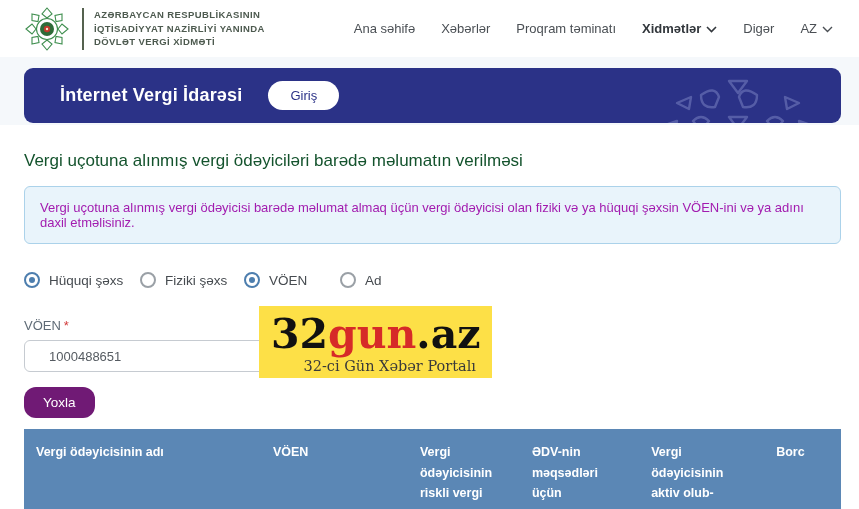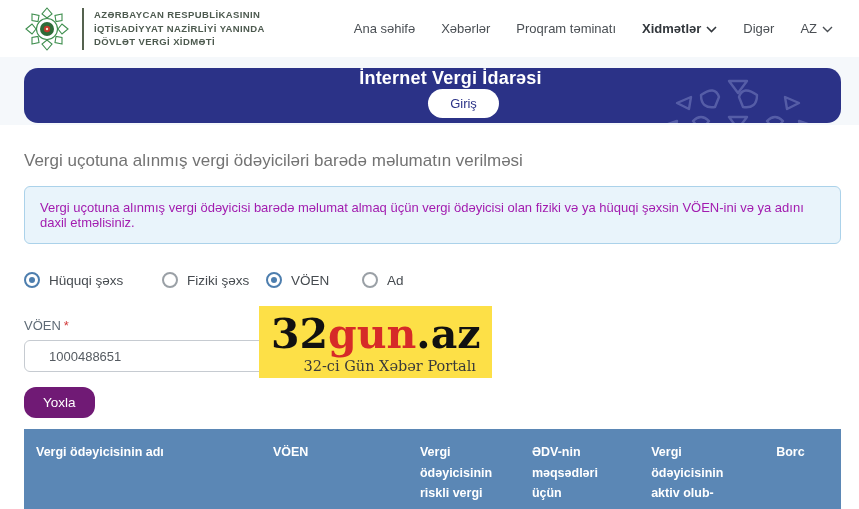--- a/index.html
+++ b/index.html
@@ -15,37 +15,37 @@
   .org-name { font-size:9.5px; font-weight:bold; color:#4d5a4f;
     letter-spacing:.4px; line-height:1.45; text-transform:uppercase; }
   .nav { display:flex; align-items:center; gap:26px; }
   .nav-item { font-size:13px; color:#4a4f54; cursor:pointer; display:flex;
     align-items:center; gap:5px; white-space:nowrap; }
   .nav-item.active { font-weight:bold; color:#32373c; }
   .chev { display:inline-block; margin-top:2px; }
 
   
   .hero-strip { background:#f5f8fb; padding:11px 18px 0 24px; height:68px; }
-  .blue-bar { position:relative; height:55px; background:#2b3287; border-radius:14px;
-    display:flex; align-items:center; padding-left:36px; overflow:hidden;flex-direction:column; }
+  .blue-bar { position:relative; height:55px; background:#2b3287; border-radius:9px;
+    display:flex; align-items:center; padding-left:36px; overflow:hidden; }
   .blue-bar-title { color:#ffffff; font-size:18px; font-weight:bold; letter-spacing:.2px; }
   .login-btn { margin-left:26px; background:#ffffff; color:#2b3287; border:none;
     border-radius:17px; padding:7px 22px; font-size:13px; cursor:pointer;
     font-family:inherit; }
   .bar-ornament { position:absolute; right:28px; bottom:-14px; opacity:.33; }
 
   
   .main { position:relative; padding:0 18px 0 24px; }
-  .page-title { margin-top:26px; font-size:17px; font-weight:500; color:#737373; }
+  .page-title { margin-top:26px; font-size:17px; font-weight:500; color:#14532d; }
   .info-box { margin-top:15px; background:#e9f4fb; border:1px solid #abd2ea;
     border-radius:6px; padding:13px 15px; font-size:13px; color:#a21caf; }
 
   .radio-row { margin-top:28px; display:flex; align-items:center; }
   .radio-opt { display:flex; align-items:center; gap:9px; cursor:pointer; }
-  .radio-opt:nth-child(1){ width:138px; }
+  .radio-opt:nth-child(1){ width:116px; }
   .radio-opt:nth-child(2){ width:104px; }
   .radio-opt:nth-child(3){ width:96px; }
   .radio-circle { position:relative; width:16px; height:16px; border:2px solid #9aa0a6;
     border-radius:50%; flex:0 0 auto; background:#fff; }
   .radio-circle.checked { border-color:#4d7eae; }
   .radio-circle.checked::after { content:''; position:absolute; inset:3px;
     background:#4d7eae; border-radius:50%; }
   .radio-label { font-size:13.5px; color:#464b50; }
 
   .field-label { margin-top:30px; font-size:13px; color:#5f6b76; }

